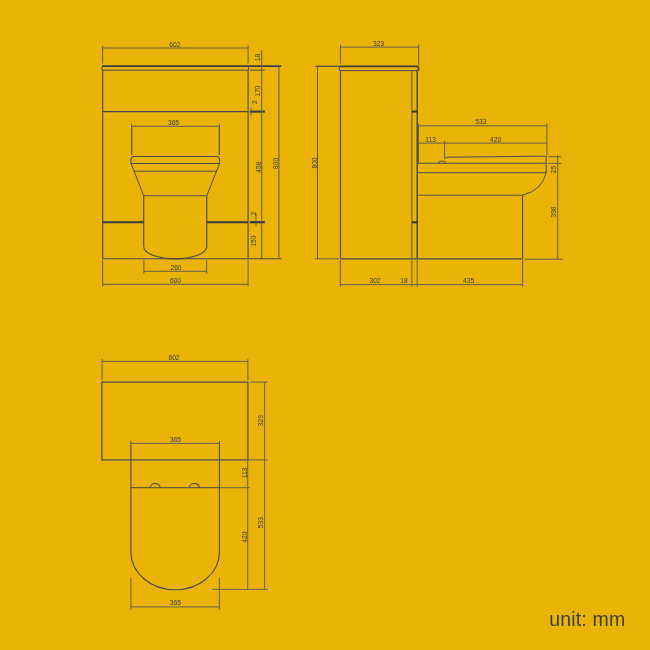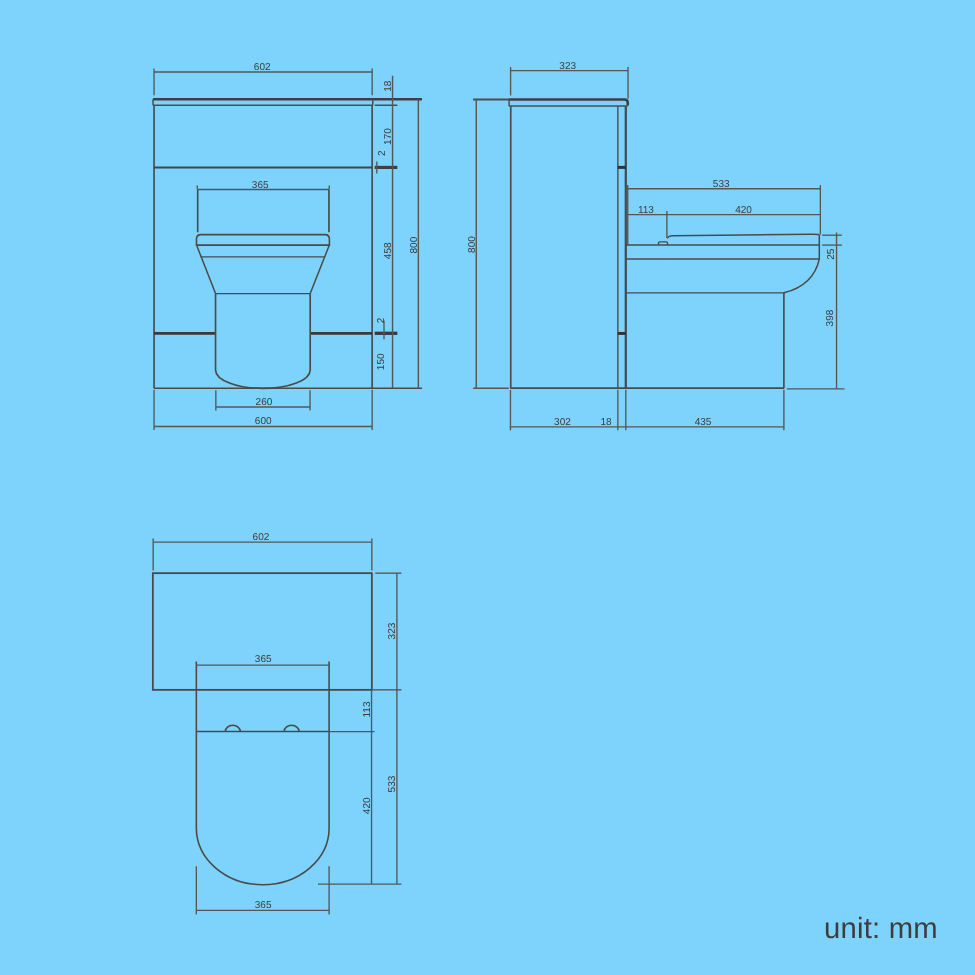--- a/index.html
+++ b/index.html
@@ -1,16 +1,16 @@
 <!DOCTYPE html>
 <html><head>
 <meta charset="utf-8">
 <style>
   html,body{margin:0;padding:0;background:#ffffff;}
-  .page{width:650px;height:650px;position:relative;background:#7dd3fc;overflow:hidden;}
+  .page{width:650px;height:650px;position:relative;background:#eab308;overflow:hidden;}
   svg{position:absolute;top:0;left:0;filter:blur(0.34px);}
   text{font-family:"Liberation Sans",sans-serif;fill:#3d3d3d;}
   .d{font-size:6.7px;}
 </style>
 </head>
 <body>
 <div class="page">
 <svg width="650" height="650" viewBox="0 0 650 650" fill="none" stroke-linecap="butt">
 
 <g stroke="#565656" stroke-width="0.9">

